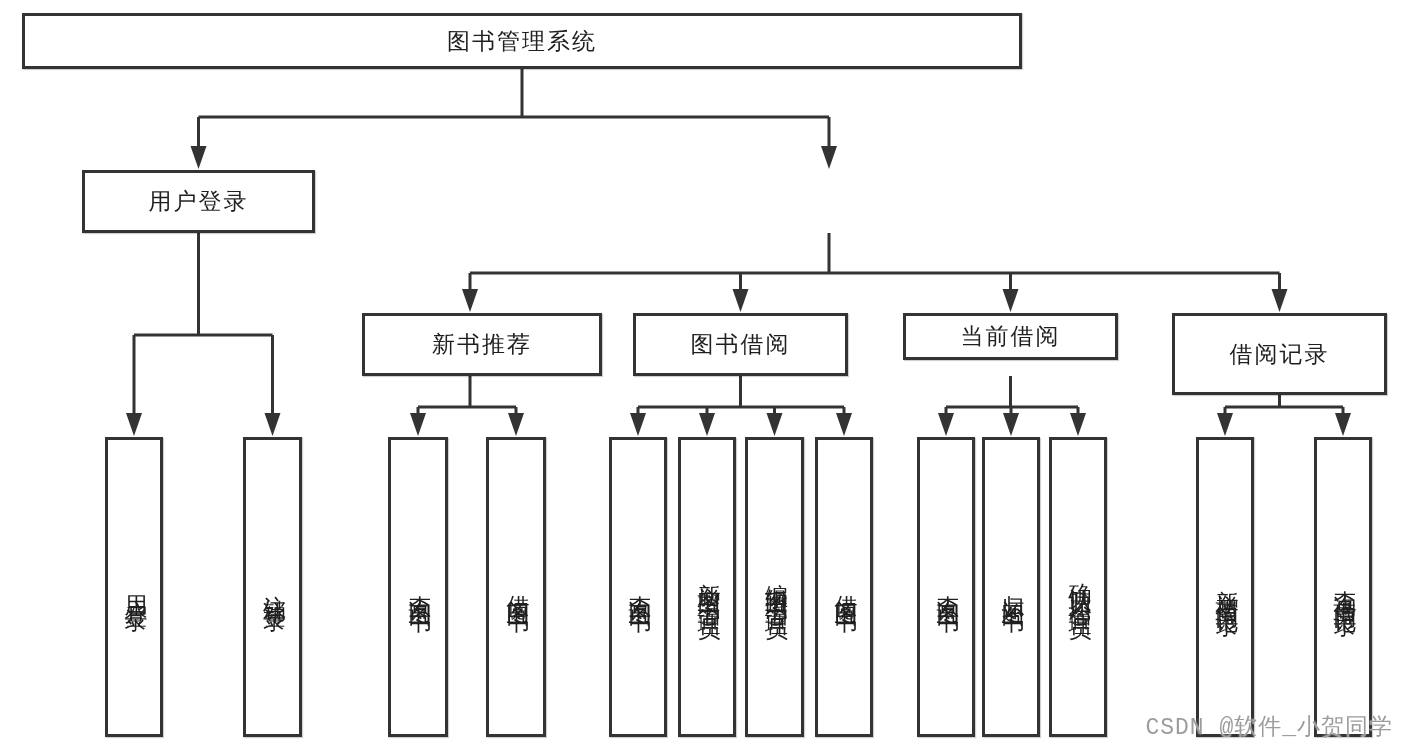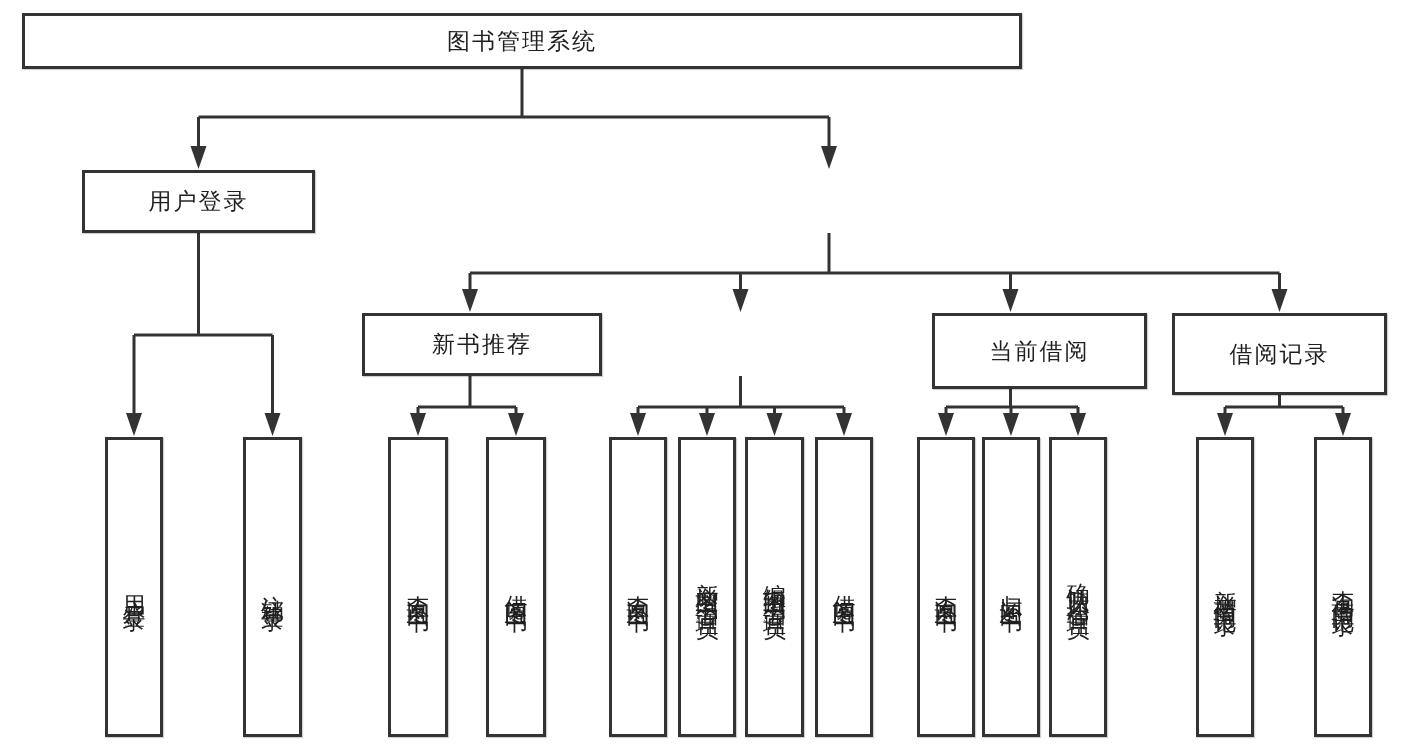--- a/index.html
+++ b/index.html
@@ -1,19 +1,19 @@
 <!DOCTYPE html>
 <html style="--line: #333333; --border: #333333; --text: #1f1f1f; --bg: #ffffff; --wm: #9c9c9c;"><head>
 <meta charset="utf-8">
 <style>
   html,body{margin:0;padding:0;background:#fff;}
   .stage{
     position:relative;width:1405px;height:747px;overflow:hidden;
     background:var(--bg,#ffffff);
-    font-family:Liberation Sans, sans-serif;
+    font-family:Liberation Mono, monospace;
   }
   .wires{position:absolute;left:0;top:0;z-index:0;}
   .wire{stroke:var(--line,#333333);stroke-width:3;fill:none;}
   .arrow{fill:var(--line,#333333);stroke:none;}
   .node{
     position:absolute;box-sizing:border-box;z-index:1;
     border:3px solid var(--border,#333333);background:#fff;
     display:flex;align-items:center;justify-content:center;
     color:var(--text,#1f1f1f);font-size:23px;letter-spacing:2px;
     box-shadow:1px 1px 1px rgba(0,0,0,0.18);
@@ -77,21 +77,24 @@
     <span>图书管理系统</span>
   </div>
 
   <div class="node" style="left:82px;top:170px;width:233px;height:63px">
     <span>用户登录</span>
   </div>
 
   <div class="node" style="left:362px;top:313px;width:240px;height:63px">
     <span>新书推荐</span>
   </div>
-  <div class="node" style="left:932px;top:313px;width:215px;height:76px">
+  <div class="node" style="left:633px;top:313px;width:215px;height:63px">
+    <span>图书借阅</span>
+  </div>
+  <div class="node" style="left:903px;top:313px;width:215px;height:47px">
     <span>当前借阅</span>
   </div>
   <div class="node" style="left:1172px;top:313px;width:215px;height:82px">
     <span>借阅记录</span>
   </div>
 
   <div class="node leaf" style="left:105px;top:437px;width:58px;height:300px">
     <span>用户登录</span>
   </div>
   <div class="node leaf" style="left:243px;top:437px;width:59px;height:300px">
@@ -124,13 +127,14 @@
   <div class="node leaf" style="left:1049px;top:437px;width:58px;height:300px">
     <span>确认归还（管理员）</span>
   </div>
   <div class="node leaf" style="left:1196px;top:437px;width:58px;height:300px">
     <span>新增借阅记录</span>
   </div>
   <div class="node leaf" style="left:1314px;top:437px;width:58px;height:300px">
     <span>查询借阅记录</span>
   </div>
 
+  <div class="watermark">CSDN @软件_小贺同学</div>
 </div>
 
 </body></html>

